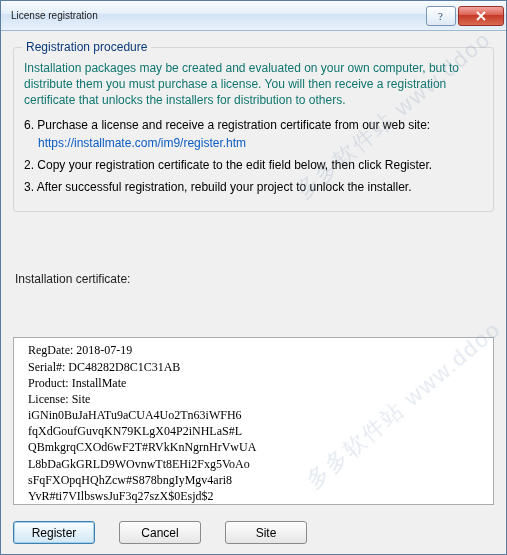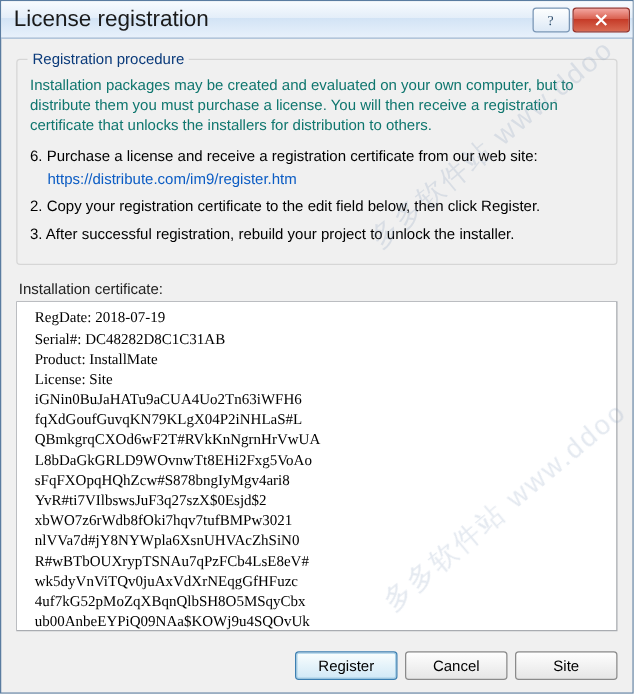--- a/index.html
+++ b/index.html
@@ -20,21 +20,21 @@
       flex-direction: column;
     }
     .titlebar {
       height: 30px;
       background: linear-gradient(to bottom, #f8fbfe 0%, #e4eef9 45%, #d2e3f5 46%, #e8f1fb 100%);
       border-bottom: 1px solid #9fb8d4;
       display: flex;
       align-items: center;
       padding: 0 2px 0 10px;
     }
-    .title-text { flex: 1; color: #1a1a1a; font-size: 18px; }
+    .title-text { flex: 1; color: #1a1a1a; font-size: 10px; }
     .win-btns { display: flex; gap: 0; }
     .win-btn {
       width: 28px; height: 20px;
       border: 1px solid #7a96b5;
       border-radius: 3px;
       margin-left: 2px;
       display: flex; align-items: center; justify-content: center;
       background: linear-gradient(to bottom, #fdfefe, #dde9f6);
       cursor: default;
     }
@@ -44,20 +44,21 @@
       background: linear-gradient(to bottom, #f3a6a0 0%, #d9604f 45%, #c53a27 46%, #d96a52 100%);
       border-color: #963028;
     }
     .win-btn svg { width: 12px; height: 12px; }
     .content {
       flex: 1;
       padding: 10px 12px 8px 12px;
       display: flex;
       flex-direction: column;
       overflow: hidden;
+      gap: 48px;
     }
     .groupbox {
       border: 1px solid #d6d6d6;
       border-radius: 3px;
       padding: 12px 10px 10px 10px;
       margin-top: 6px;
       position: relative;
       background: #f0f0f0;
     }
     .groupbox-label {
@@ -87,22 +88,22 @@
       font-family: Liberation Serif, serif;
       font-size: 12px;
       line-height: 1.35;
       white-space: pre;
       overflow-y: scroll;
       resize: none;
       color: #000;
     }
     .btn-row {
       display: flex;
-      justify-content: flex-end;
-      gap: 6px;
+      justify-content: flex-start;
+      gap: 24px;
       padding: 8px 12px 10px 12px;
     }
     .btn {
       min-width: 82px;
       height: 23px;
       border: 1px solid #8a8a8a;
       border-radius: 3px;
       background: linear-gradient(to bottom, #fefefe, #e6e6e6);
       font-size: 12px;
       cursor: default;
@@ -145,21 +146,21 @@
     </div>
   </div>
 
   <div class="content">
     <div class="groupbox">
       <div class="groupbox-label">Registration procedure</div>
       <div class="proc-text">Installation packages may be created and evaluated on your own computer, but to distribute them you must purchase a license. You will then receive a registration certificate that unlocks the installers for distribution to others.</div>
       <ul class="proc-list">
         <li>
           <span>6. Purchase a license and receive a registration certificate from our web site:</span><br>
-          <a class="proc-link" href="#">https://distribute.com/im9/register.htm</a>
+          <a class="proc-link" href="#">https://installmate.com/im9/register.htm</a>
         </li>
         <li>2. Copy your registration certificate to the edit field below, then click Register.</li>
         <li>3. After successful registration, rebuild your project to unlock the installer.</li>
       </ul>
     </div>
 
     <div class="cert-label">Installation certificate:</div>
     <textarea class="cert-area" spellcheck="false" style="">RegDate: 2018-07-19
 Serial#: DC48282D8C1C31AB
 Product: InstallMate

